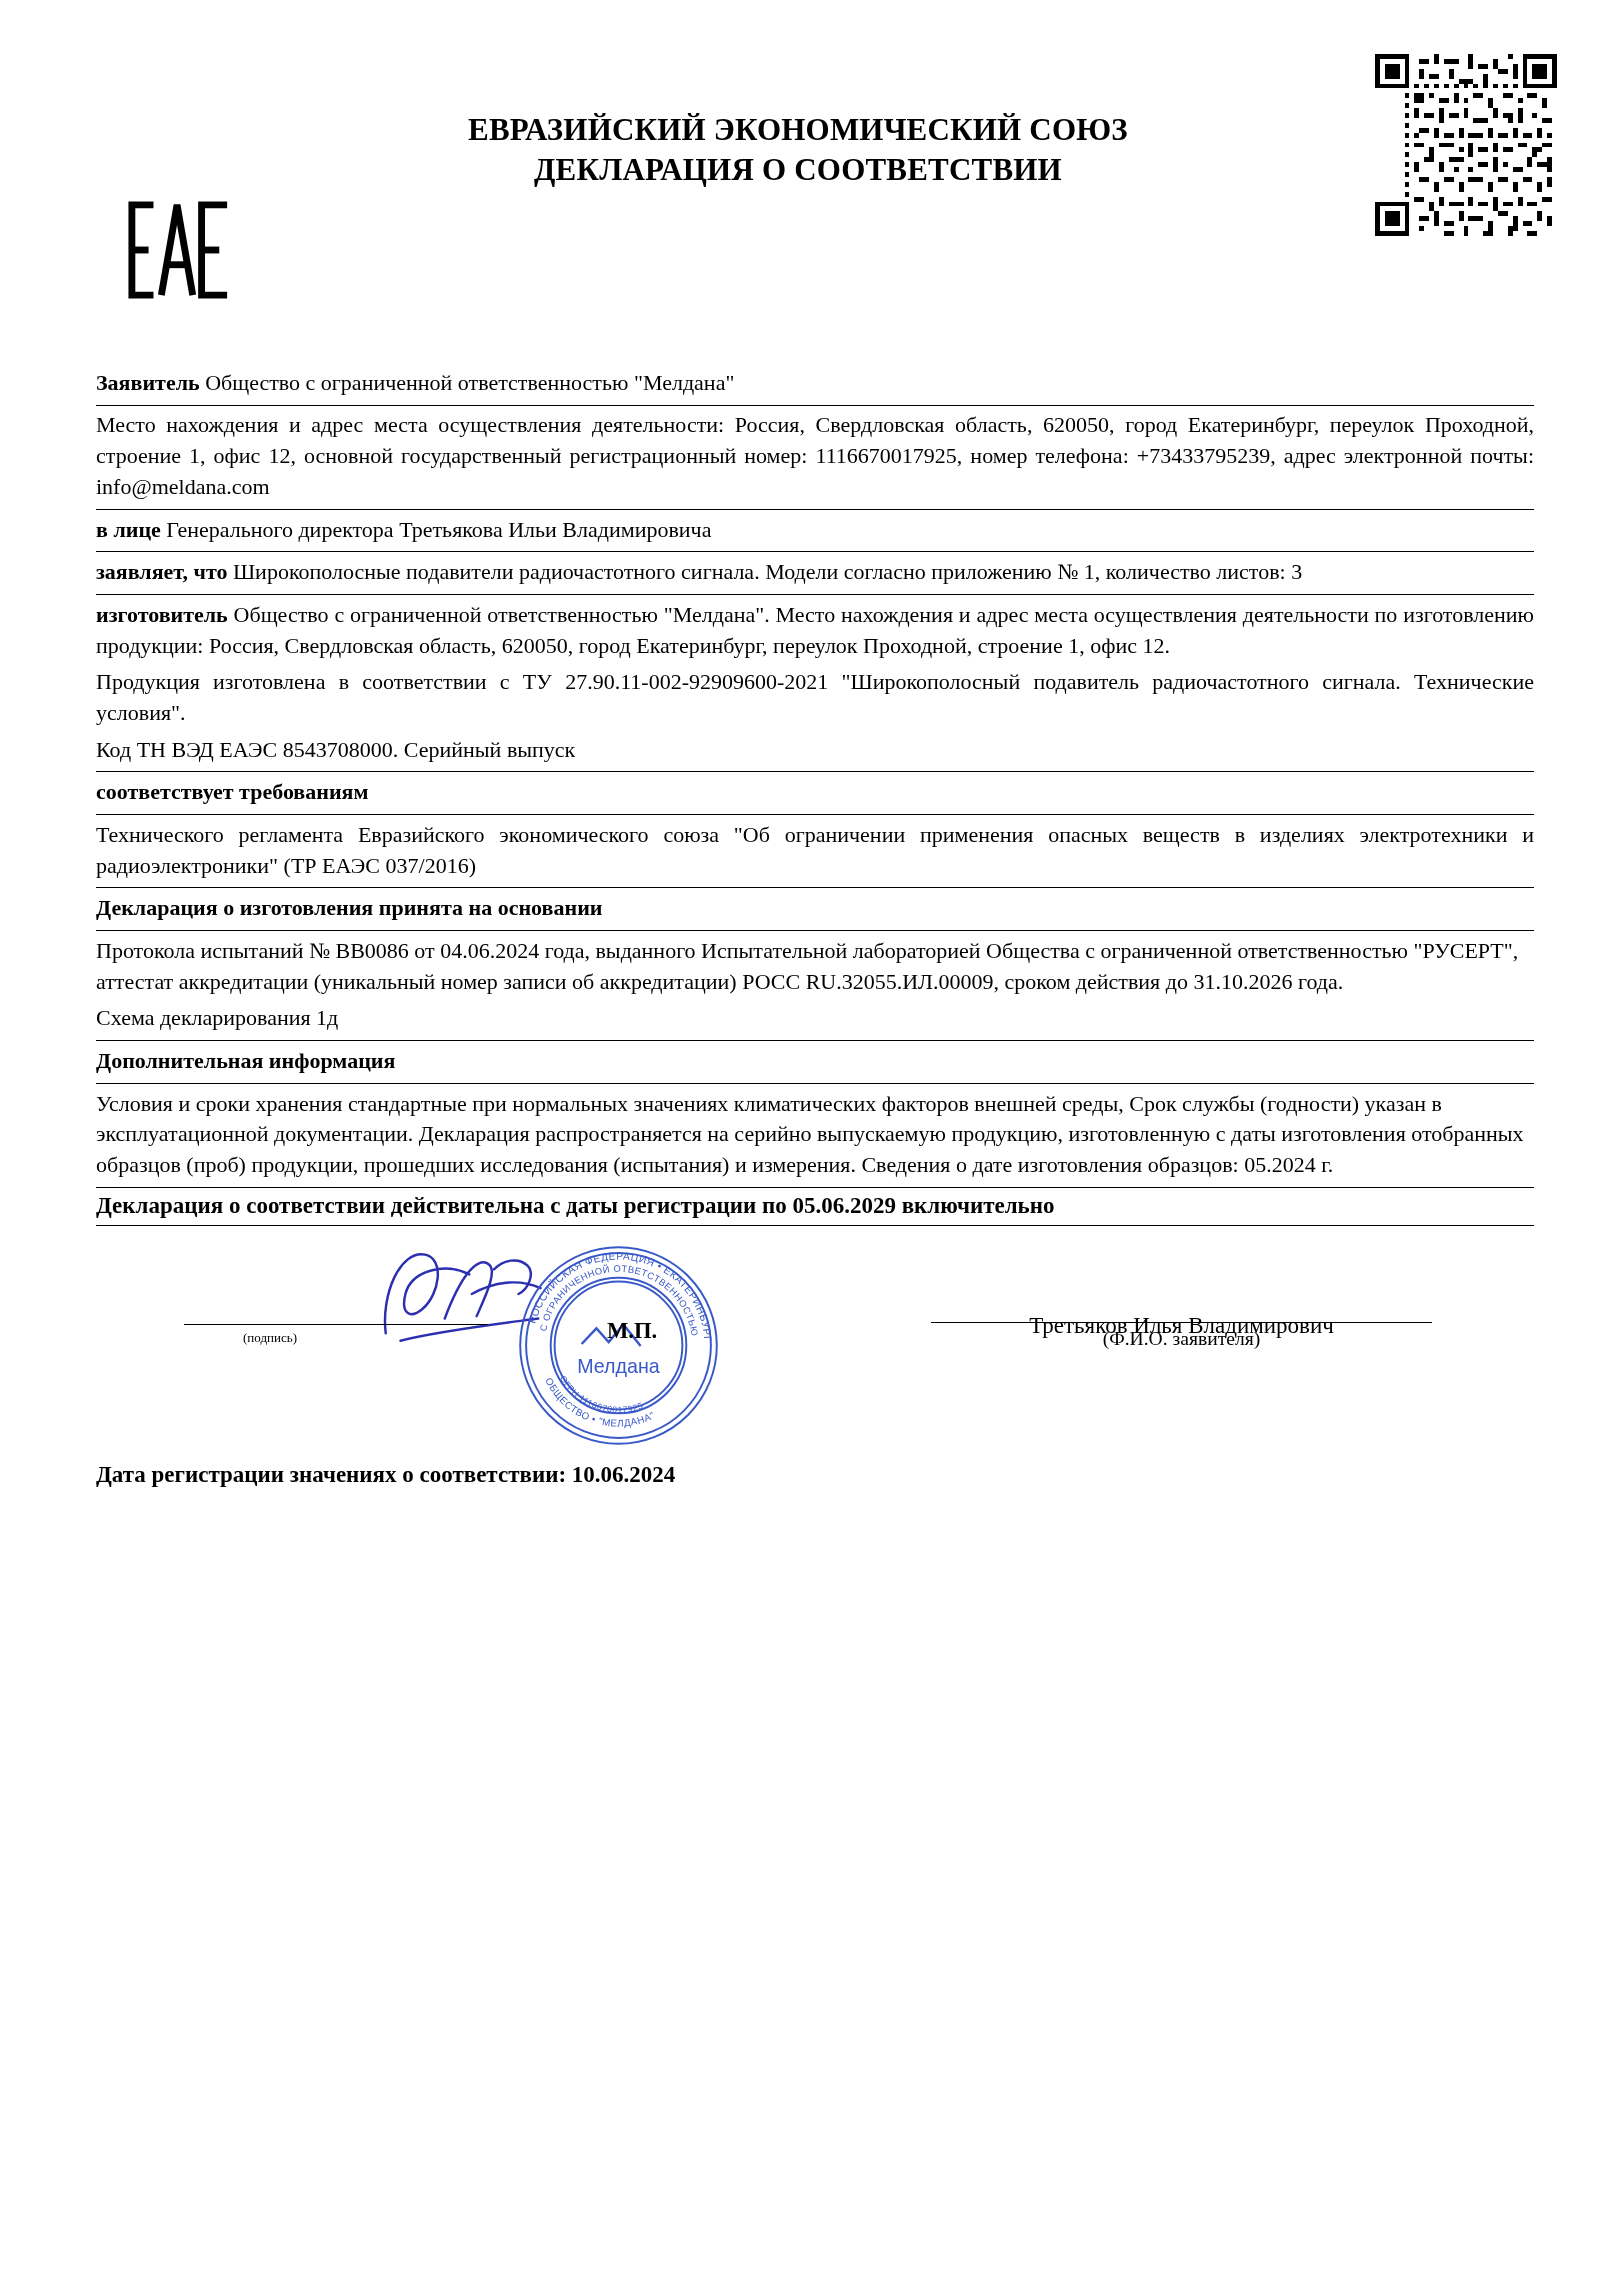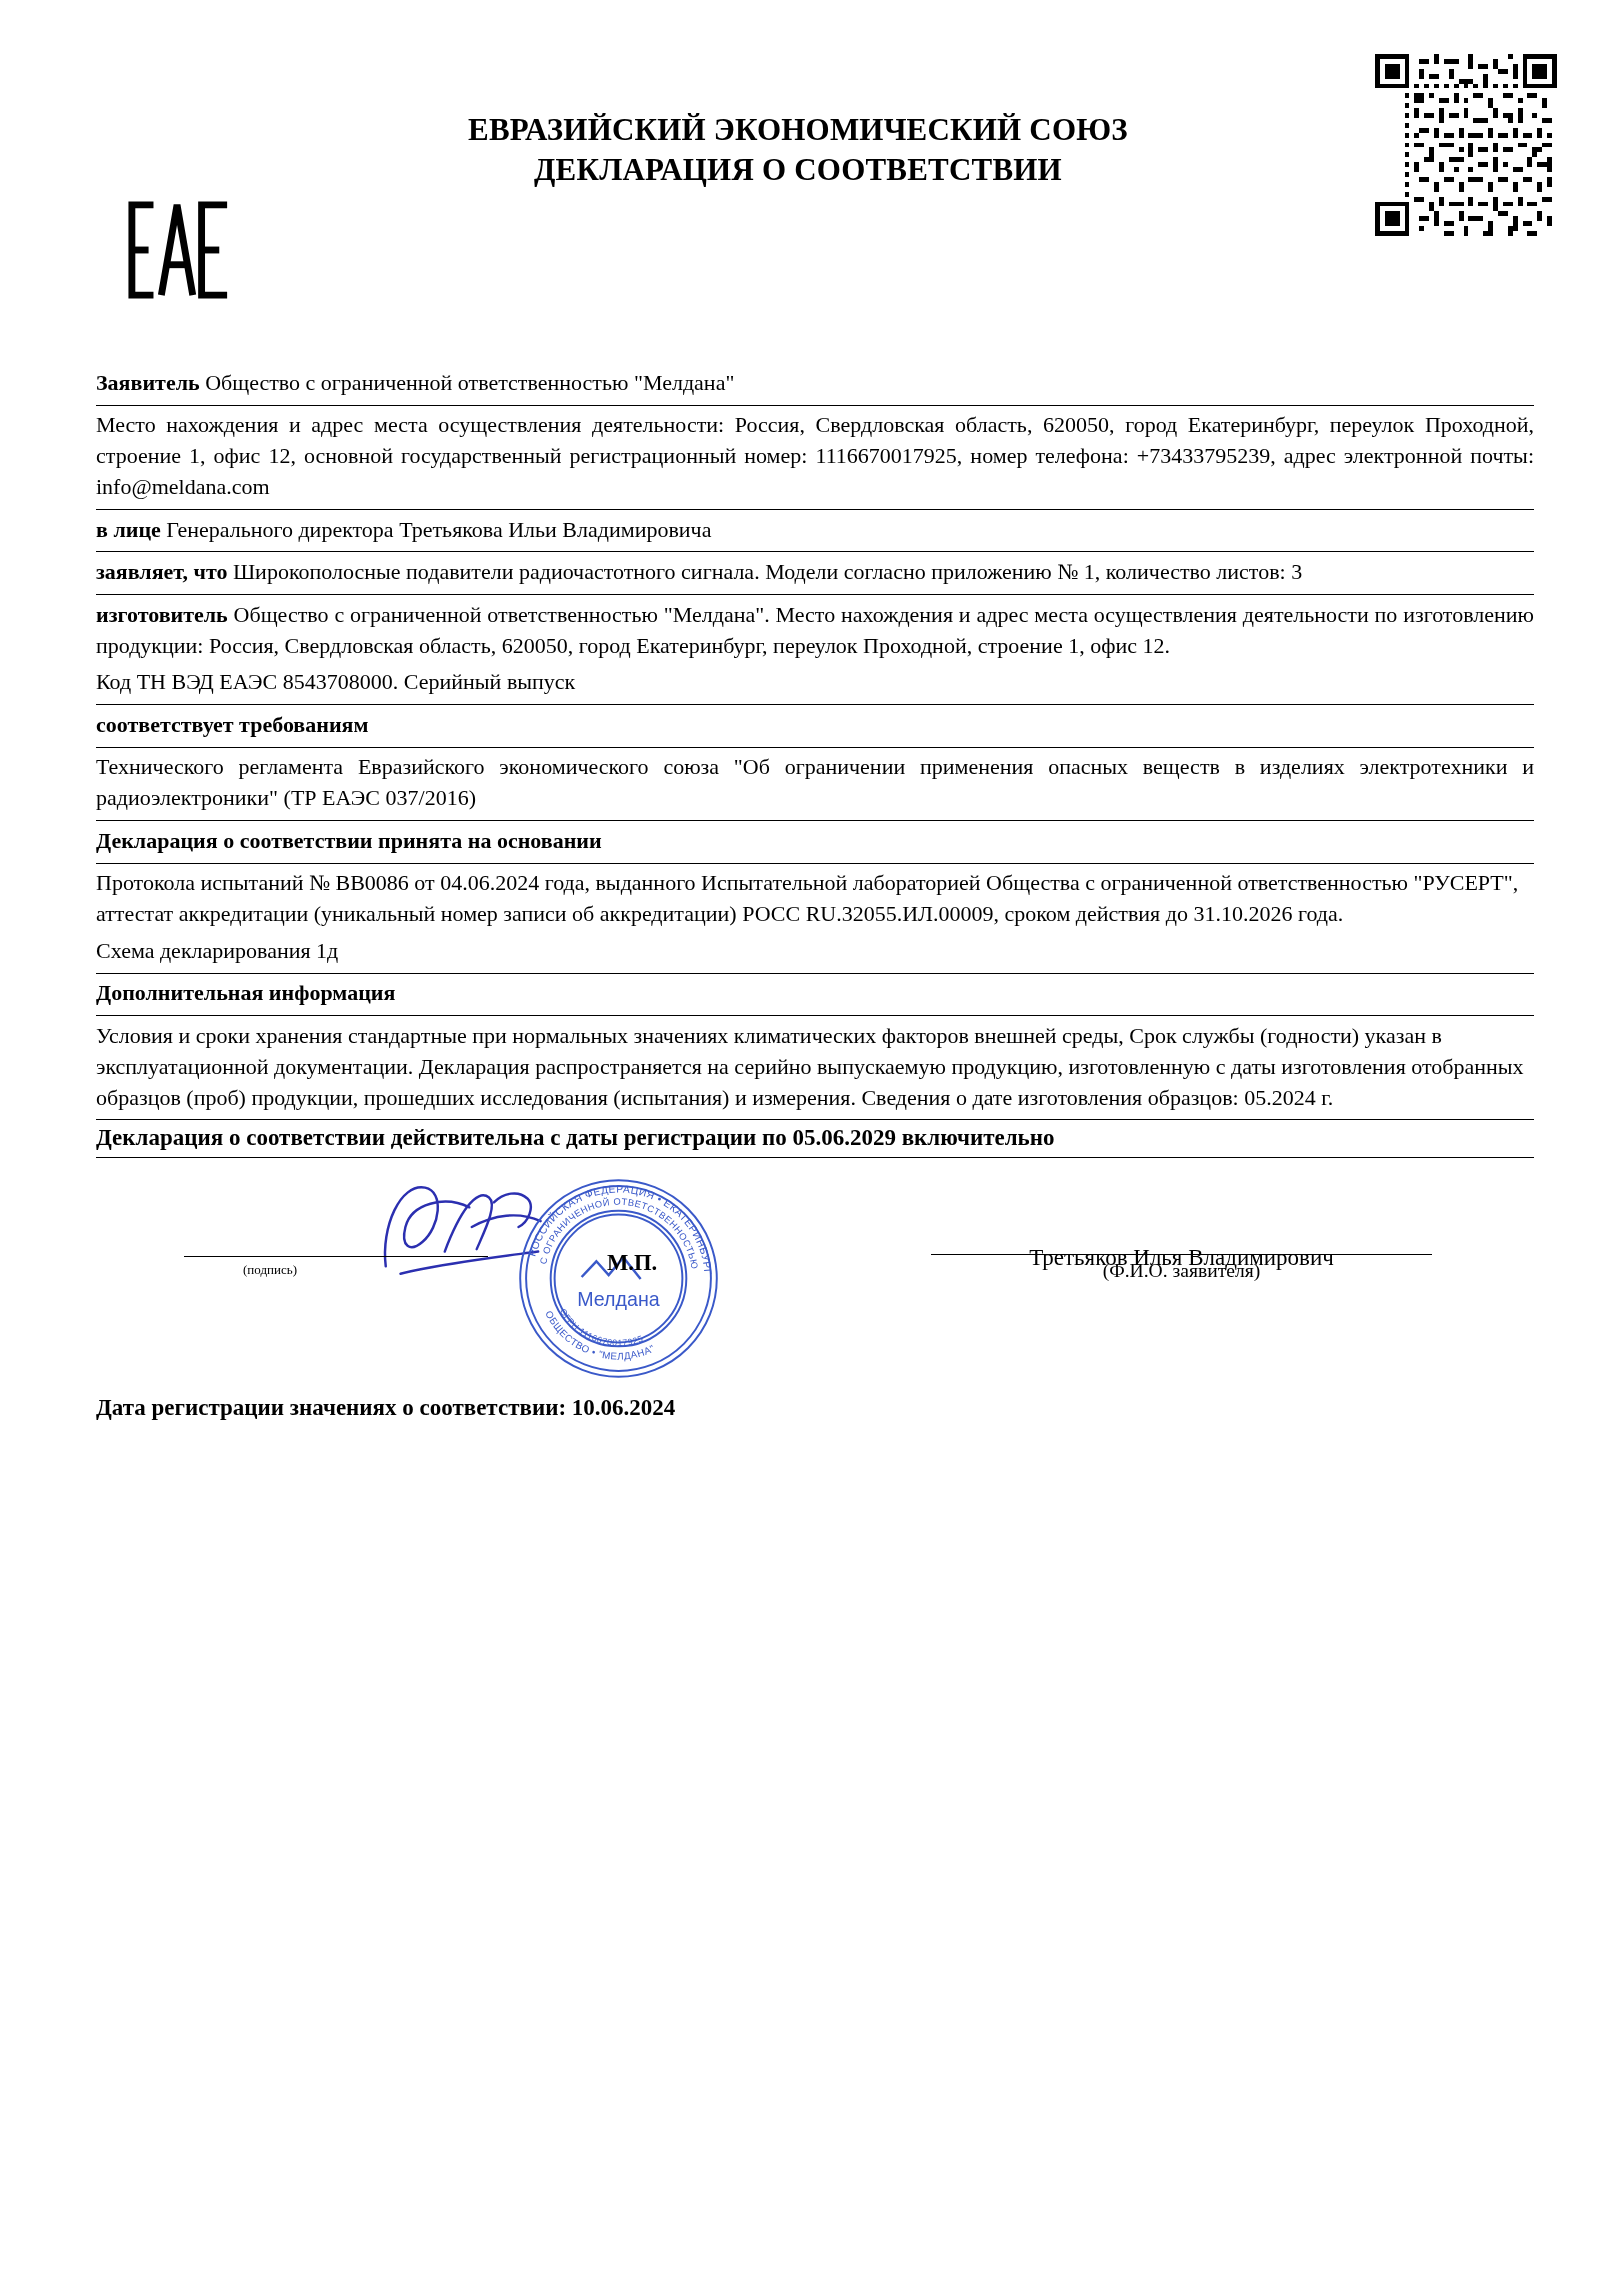--- a/index.html
+++ b/index.html
@@ -382,33 +382,34 @@
     <div class="blk">
       <span class="lead">заявляет, что</span>
       <span>Широкополосные подавители радиочастотного сигнала.  Модели согласно приложению № 1, количество листов: 3</span>
     </div>
 
     <div class="rule"></div>
     <div class="blk">
       <span class="lead">изготовитель</span>
       <span>Общество с ограниченной ответственностью "Мелдана". Место нахождения и адрес места осуществления деятельности по изготовлению продукции: Россия, Свердловская область, 620050, город Екатеринбург, переулок Проходной, строение 1, офис 12.</span>
     </div>
+    <div class="blk" style="padding-top:0">Продукция изготовлена в соответствии с ТУ 27.90.11-002-92909600-2021 "Широкополосный подавитель радиочастотного сигнала. Технические условия".</div>
     <div class="blk nojust" style="padding-top:0">Код ТН ВЭД ЕАЭС 8543708000. Серийный выпуск</div>
 
     <div class="rule"></div>
     <div class="blk nojust">
       <span class="b">соответствует требованиям</span>
     </div>
 
     <div class="rule"></div>
     <div class="blk">Технического регламента Евразийского экономического союза "Об ограничении применения опасных веществ в изделиях электротехники и радиоэлектроники" (ТР ЕАЭС 037/2016)</div>
 
     <div class="rule"></div>
     <div class="blk nojust">
-      <span class="b">Декларация о соответствии принята на основании</span>
+      <span class="b">Декларация о изготовления принята на основании</span>
     </div>
 
     <div class="rule"></div>
     <div class="blk nojust">Протокола испытаний № ВВ0086 от 04.06.2024 года, выданного Испытательной лабораторией Общества с ограниченной ответственностью "РУСЕРТ", аттестат аккредитации (уникальный номер записи об аккредитации) РОСС RU.32055.ИЛ.00009, сроком действия до 31.10.2026 года.</div>
     <div class="blk nojust" style="padding-top:0">Схема декларирования 1д</div>
 
     <div class="rule"></div>
     <div class="blk nojust">
       <span class="b">Дополнительная информация</span>
     </div>

